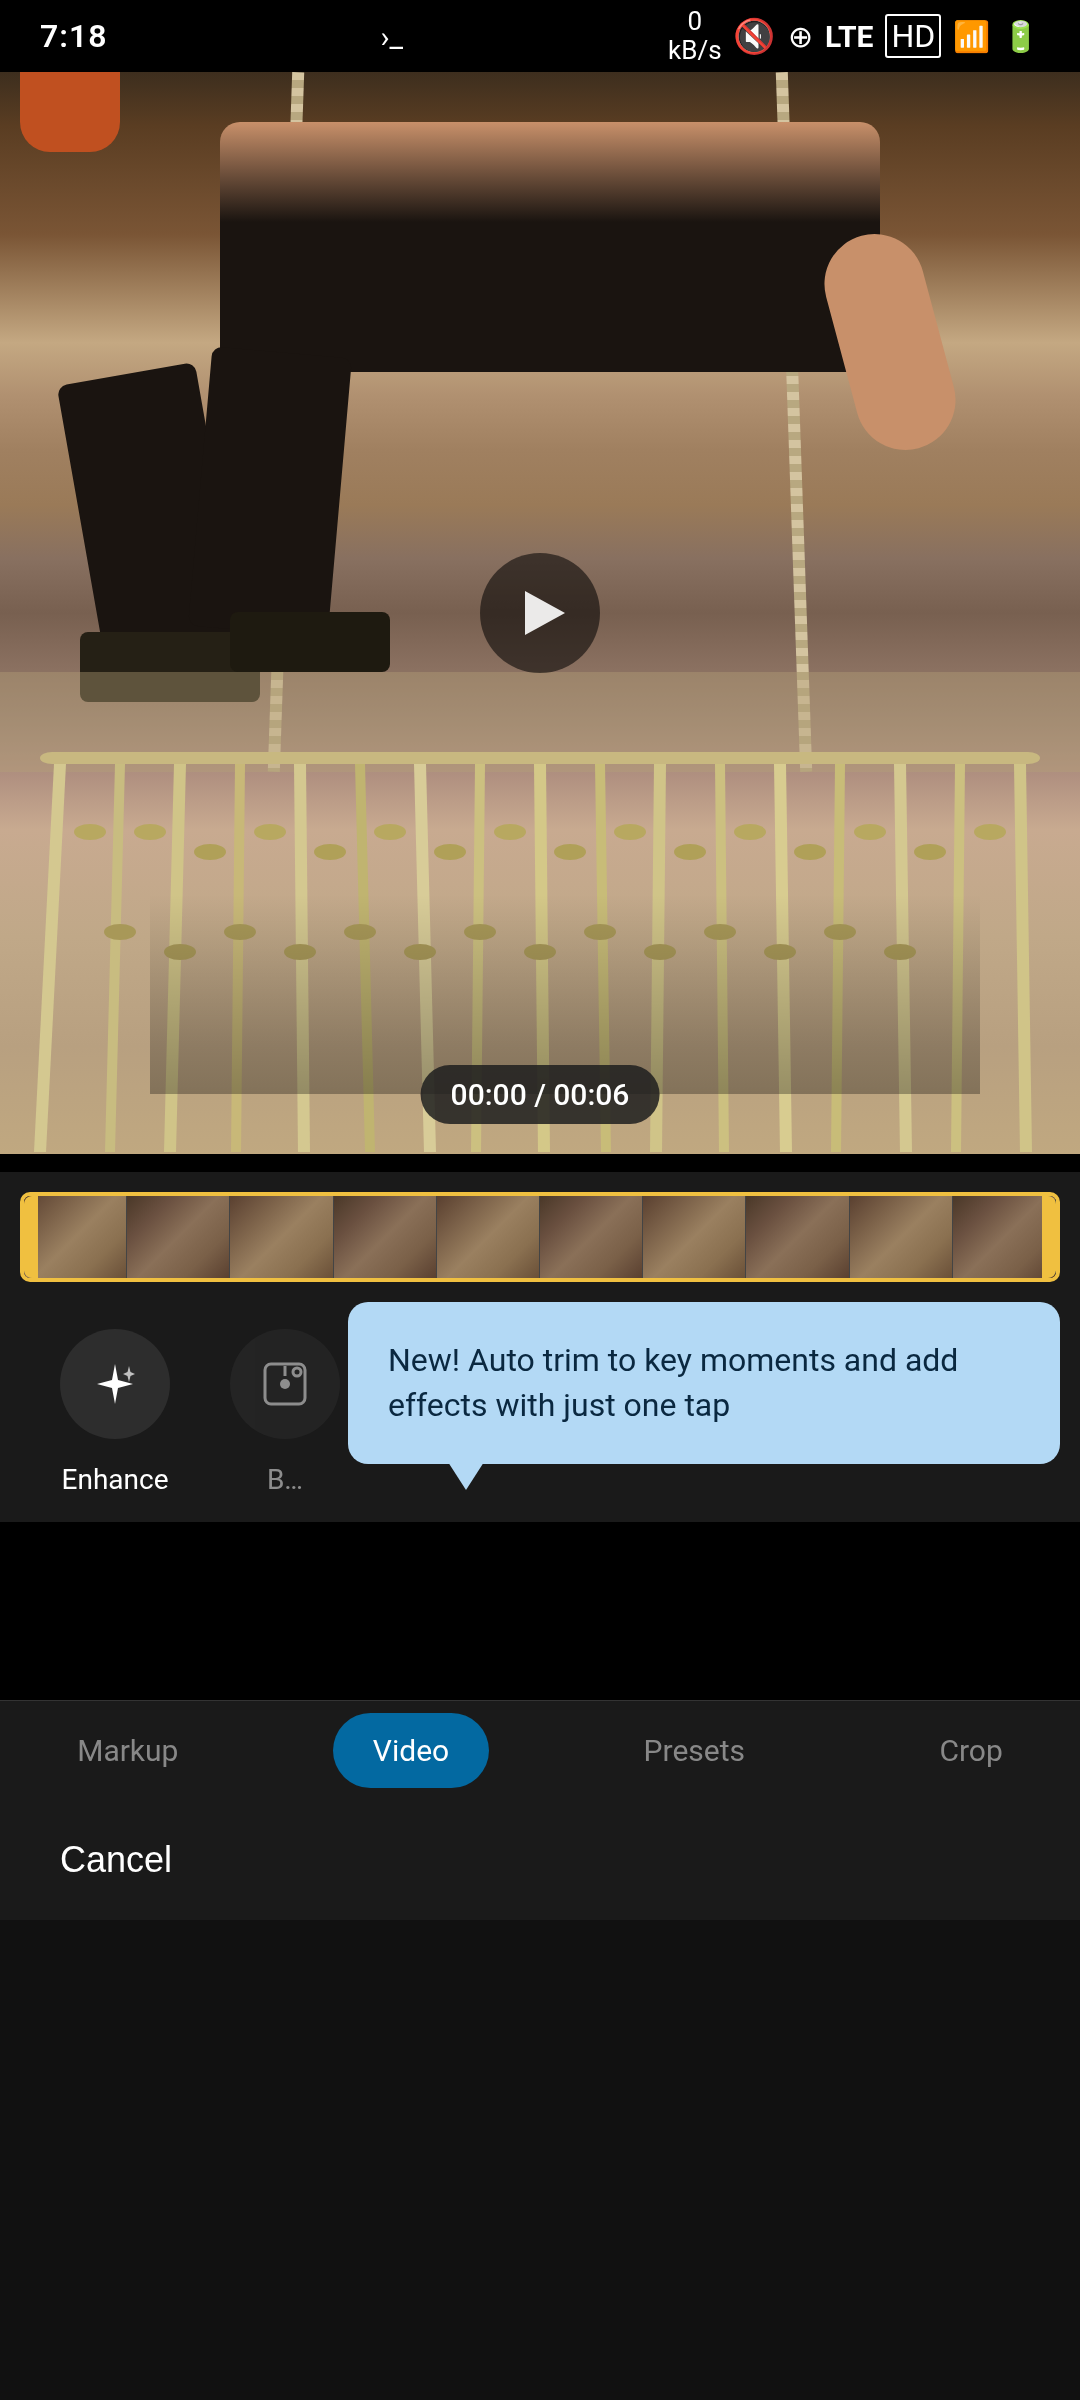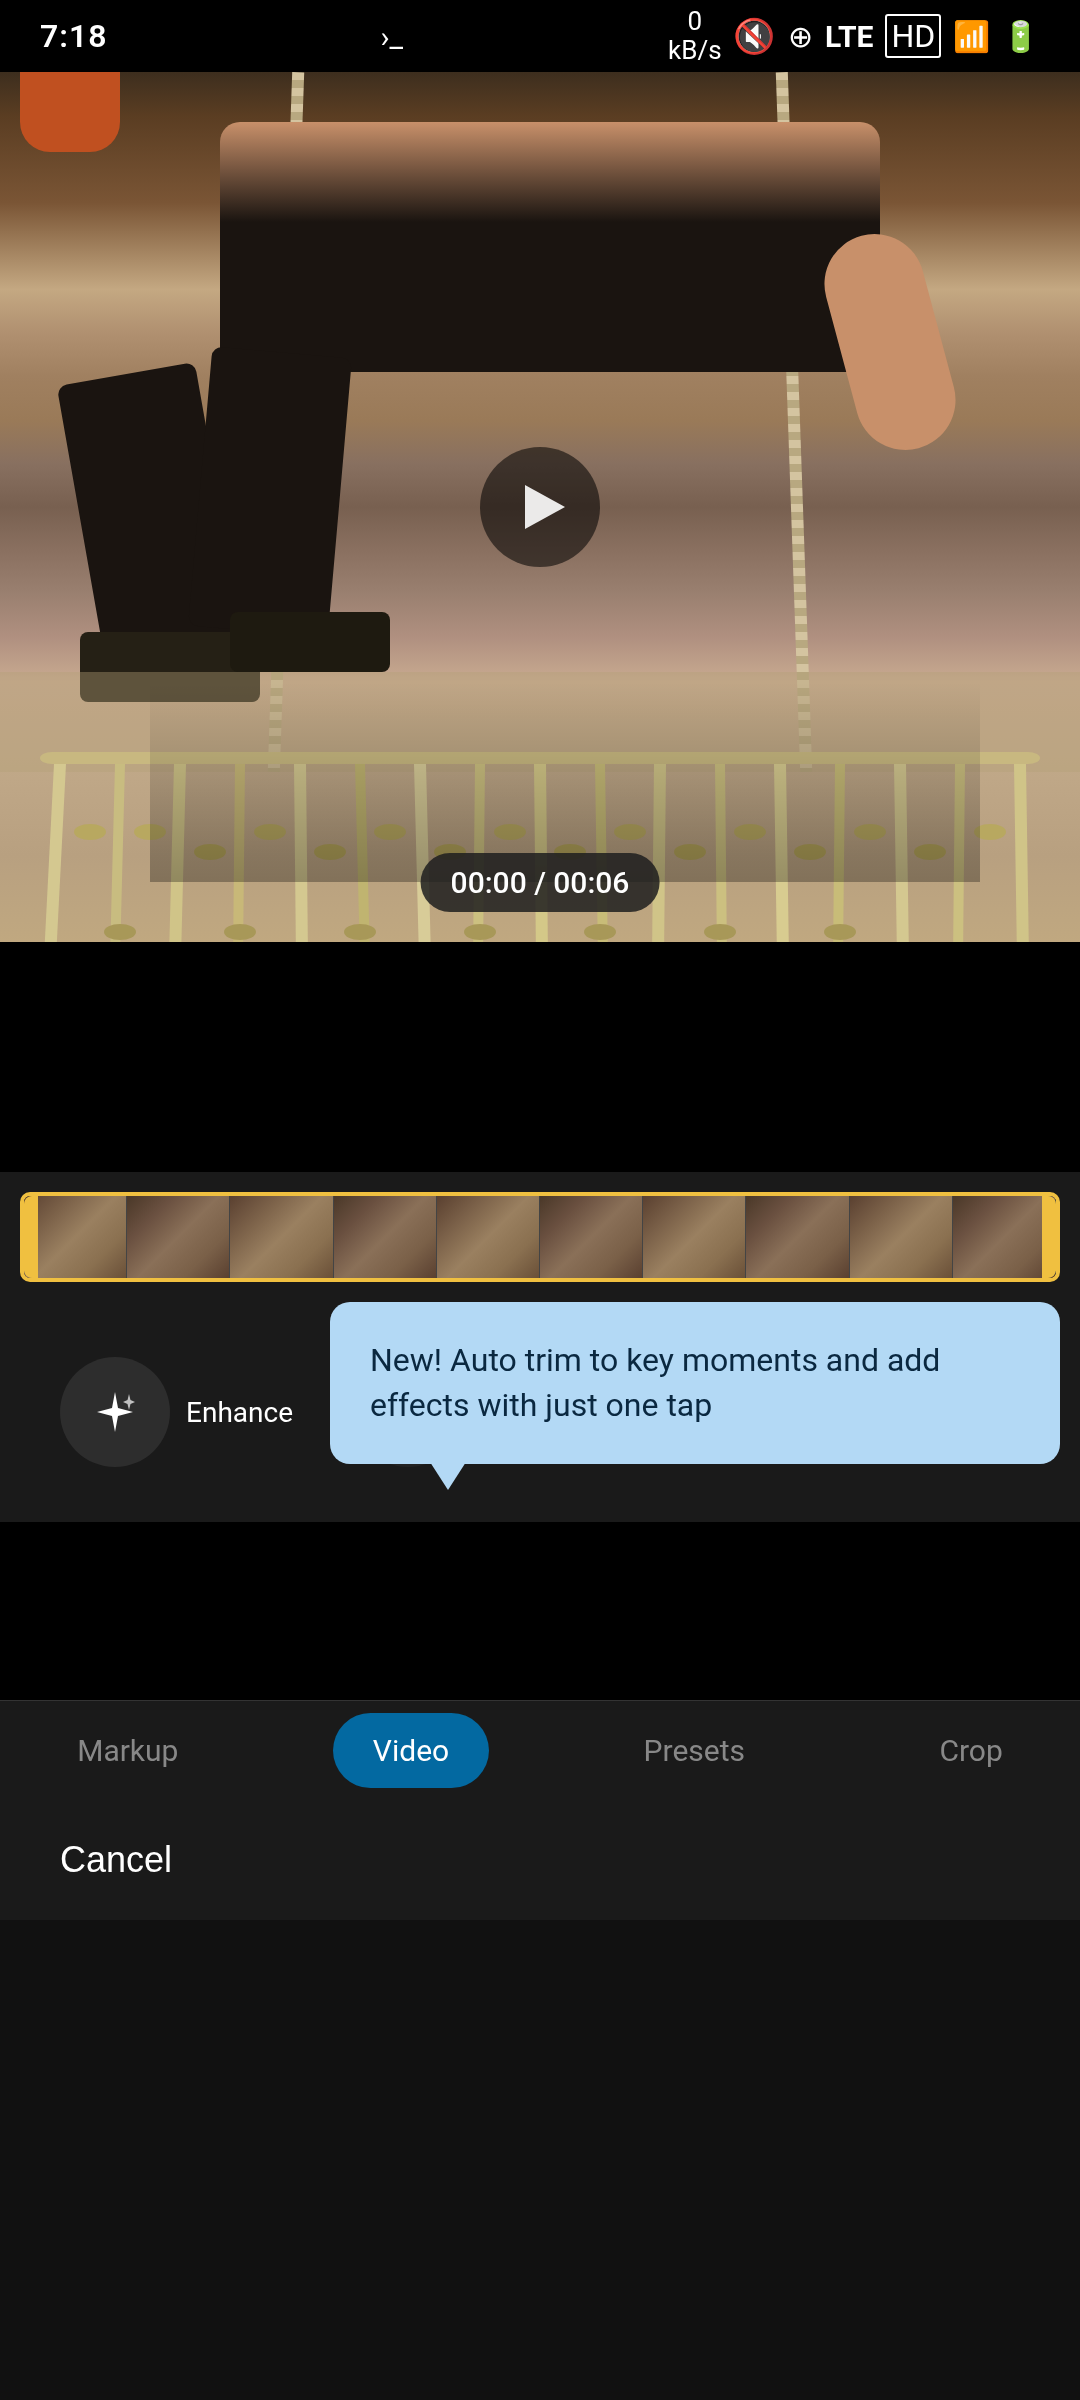--- a/index.html
+++ b/index.html
@@ -55,21 +55,21 @@
       font-size: 20px;
       line-height: 1.1;
     }
 
     
     .video-container {
       position: absolute;
       top: 72px;
       left: 0;
       right: 0;
-      height: 870px;
+      height: 1082px;
       background: #1a1209;
       overflow: hidden;
     }
 
     .video-bg {
       width: 100%;
       height: 100%;
       position: relative;
       background: linear-gradient(
         180deg,
@@ -271,23 +271,23 @@
       height: 220px;
       background: #1a1a1a;
       display: flex;
       align-items: center;
       padding: 0 60px;
       gap: 60px;
     }
 
     .tool-item {
       display: flex;
-      flex-direction: row;
-      align-items: center;
-      gap: 16px;
+      flex-direction: column;
+      align-items: center;
+      gap: 24px;
       cursor: pointer;
     }
 
     .tool-icon-circle {
       width: 110px;
       height: 110px;
       background: #2d2d2d;
       border-radius: 50%;
       display: flex;
       align-items: center;
@@ -296,21 +296,21 @@
 
     .tool-label {
       color: #fff;
       font-size: 28px;
     }
 
     
     .tooltip-bubble {
       position: absolute;
       top: 1302px;
-      left: 330px;
+      left: 348px;
       right: 20px;
       background: #b3d9f5;
       border-radius: 20px;
       padding: 36px 40px;
       z-index: 50;
     }
 
     .tooltip-bubble::before {
       content: '';
       position: absolute;

